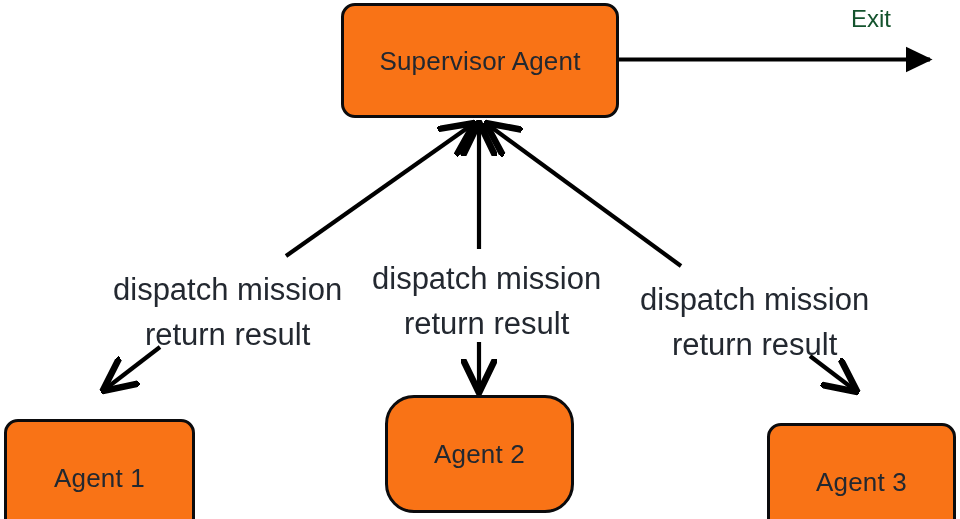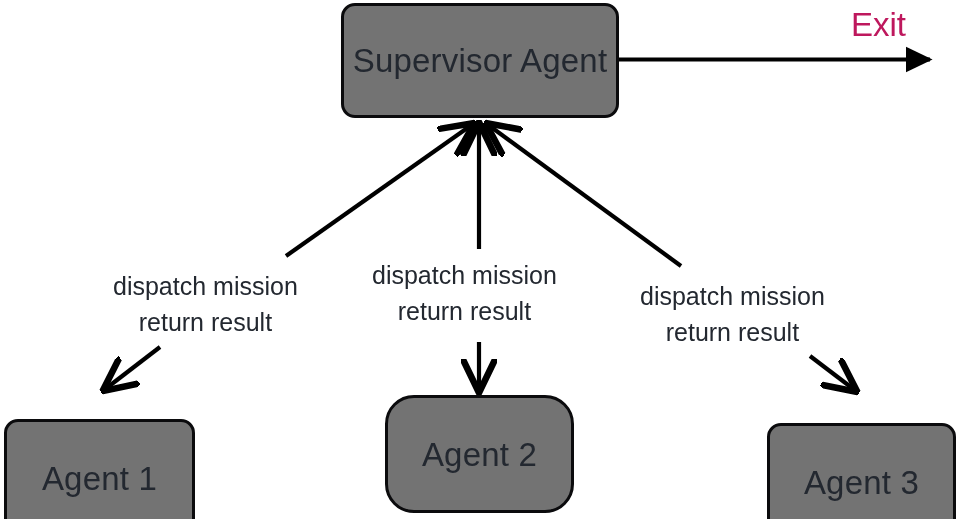--- a/index.html
+++ b/index.html
@@ -22,25 +22,25 @@
     width: 960px;
     height: 519px;
     pointer-events: none;
   }
   .node {
     position: absolute;
     box-sizing: border-box;
     display: flex;
     align-items: center;
     justify-content: center;
-    background: #737373;
+    background: #f97316;
     border: 3.4px solid #0b0b0d;
     border-radius: 14px;
     color: #232830;
-    font-size: 33px;
+    font-size: 26px;
     font-family: "Liberation Sans", sans-serif;
     font-weight: 400;
     letter-spacing: 0.2px;
     line-height: 1;
     z-index: 2;
   }
   #node-supervisor {
     left: 341px;
     top: 3px;
     width: 278px;
@@ -64,21 +64,21 @@
     left: 767px;
     top: 395px;
     width: 189px;
     height: 118px;
     margin-top: 28px;
   }
   .edge-label {
     position: absolute;
     text-align: center;
     color: #232830;
-    font-size: 25px;
+    font-size: 31px;
     font-family: "Liberation Sans", sans-serif;
     font-weight: 400;
     line-height: 1.45;
     white-space: nowrap;
     z-index: 3;
   }
   .edge-label span {
     display: block;
   }
   #label-left {
@@ -90,22 +90,22 @@
     top: 257px;
   }
   #label-right {
     left: 640px;
     top: 278px;
   }
   #label-exit {
     position: absolute;
     left: 851px;
     top: 5px;
-    color: #be185d;
-    font-size: 33px;
+    color: #14532d;
+    font-size: 24px;
     font-family: "Liberation Sans", sans-serif;
     line-height: 1.2;
     white-space: nowrap;
     z-index: 3;
   }
 </style>
 </head>
 <body>
 
 <div id="canvas">

